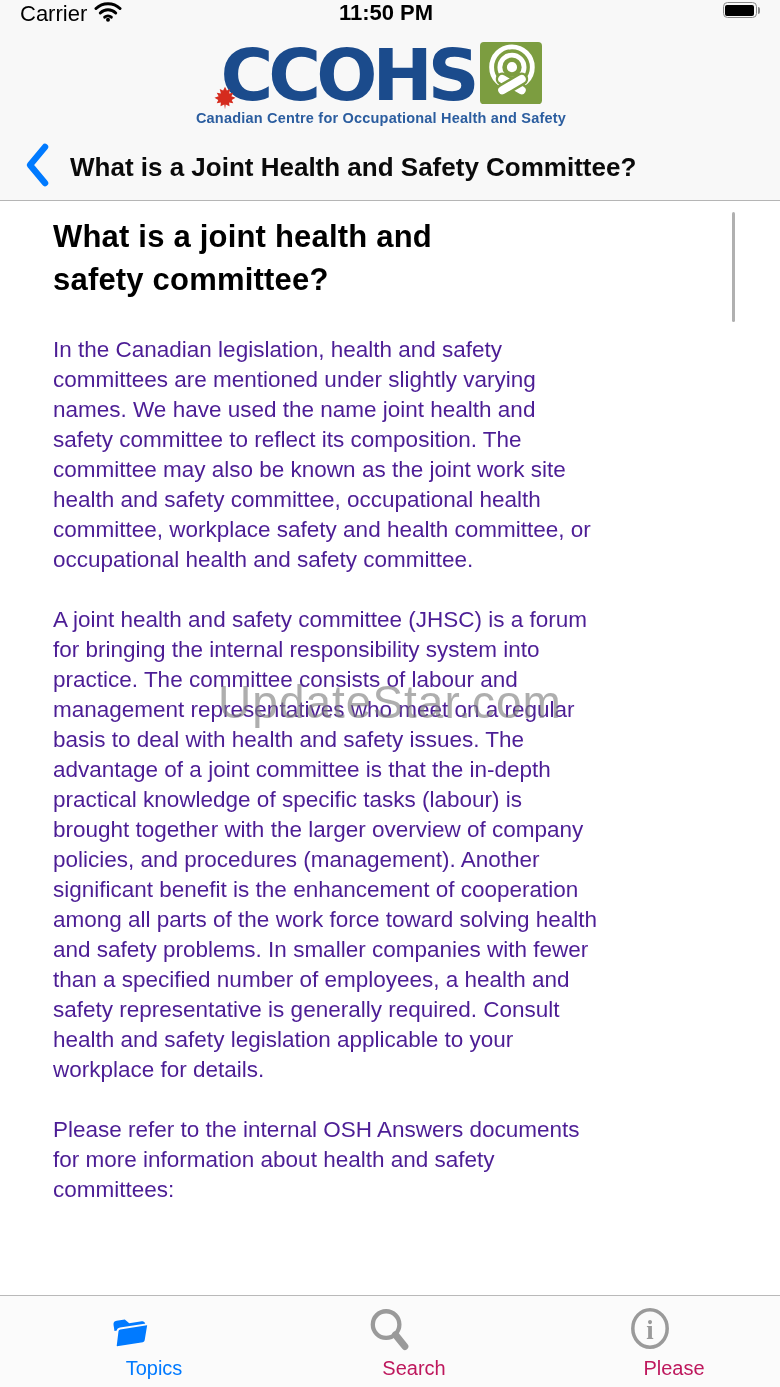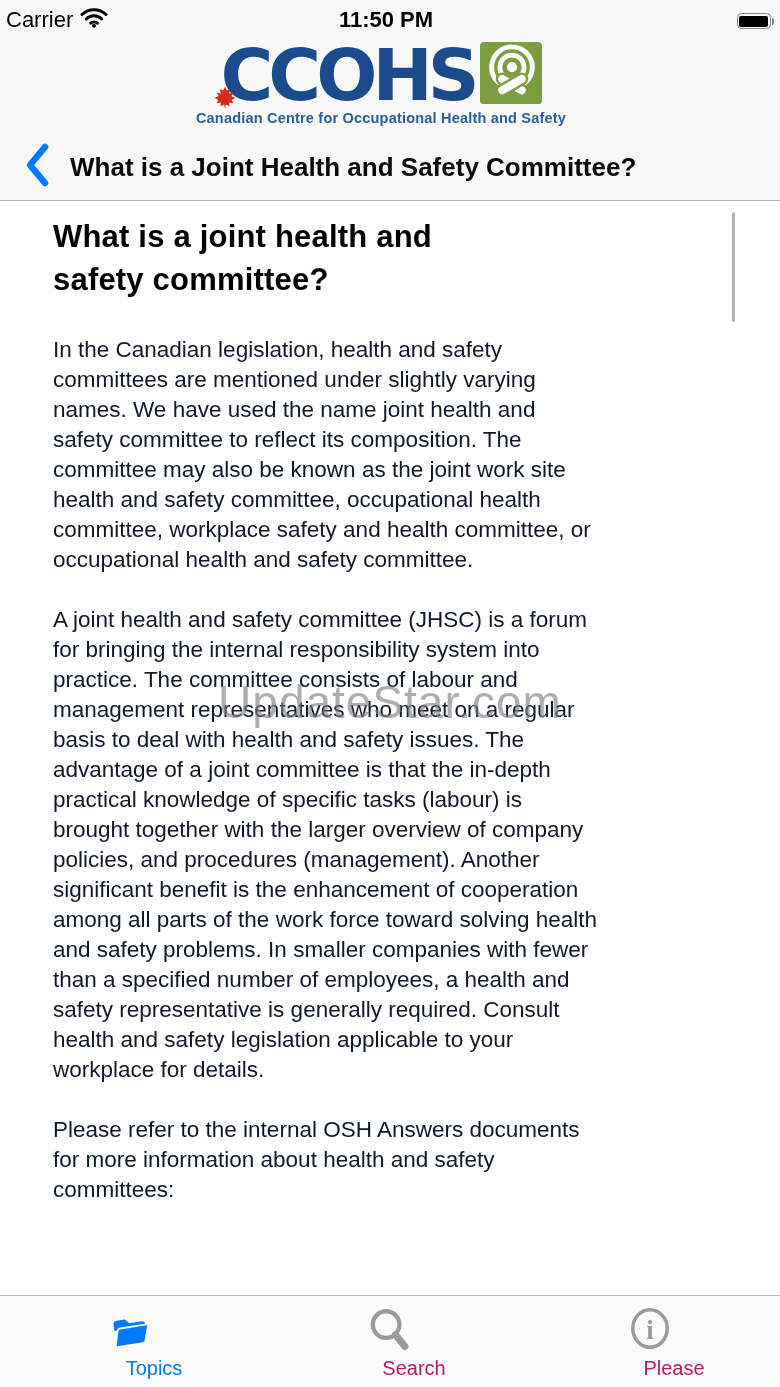--- a/index.html
+++ b/index.html
@@ -3,21 +3,21 @@
 <meta charset="utf-8">
 <style>
   html,body{margin:0;padding:0;background:#fff;}
   .phone{
     position:relative;width:780px;height:1387px;overflow:hidden;
     font-family:"Liberation Sans","DejaVu Sans",sans-serif;color:#000;background:#fff;
   }
   
   .header{background:#f8f8f8;}
   .statusbar{
-    position:relative;height:40px;display:flex;align-items:center;padding:0 6px;
+    position:relative;height:40px;display:flex;align-items:flex-start;padding:0 20px;
   }
   .carrier-wrap{display:flex;align-items:center;gap:7px;font-size:22px;}
   .status-time{
     position:absolute;left:0;right:8px;text-align:center;font-size:22px;font-weight:600;
   }
   .battery-wrap{margin-left:auto;display:flex;align-items:center;padding-top:2px;}
   .battery-body{
     width:34px;height:16px;border:1.5px solid #888;border-radius:4.5px;padding:1.5px;box-sizing:border-box;
   }
   .battery-fill{width:100%;height:100%;background:#000;border-radius:2px;}
@@ -42,21 +42,21 @@
   .back-btn{display:flex;align-items:center;cursor:pointer;flex:0 0 auto;}
   .nav-title{
     margin-left:20px;font-size:26px;font-weight:700;color:#0a0a0a;white-space:nowrap;
   }
   
   .content{position:relative;background:#fff;height:1098px;box-sizing:border-box;padding:14px 0 0 53px;}
   .article-heading{
     max-width:470px;font-size:31px;font-weight:700;line-height:43px;margin:0 0 34px 0;letter-spacing:.2px;
   }
   .para{
-    max-width:548px;font-size:22.5px;line-height:30px;margin:0 0 30px 0;color:#0f172a;
+    max-width:548px;font-size:22.5px;line-height:30px;margin:0 0 30px 0;color:#4c1d95;
   }
   .watermark{
     position:absolute;top:474px;left:50%;transform:translateX(-50%);
     font-size:46px;color:#7d7d7d;opacity:.62;letter-spacing:1px;white-space:nowrap;pointer-events:none;
   }
   .scroll-thumb{
     position:absolute;top:11px;right:45px;width:3px;height:110px;background:#b0b0b0;border-radius:2px;
   }
   
   .tabbar{

